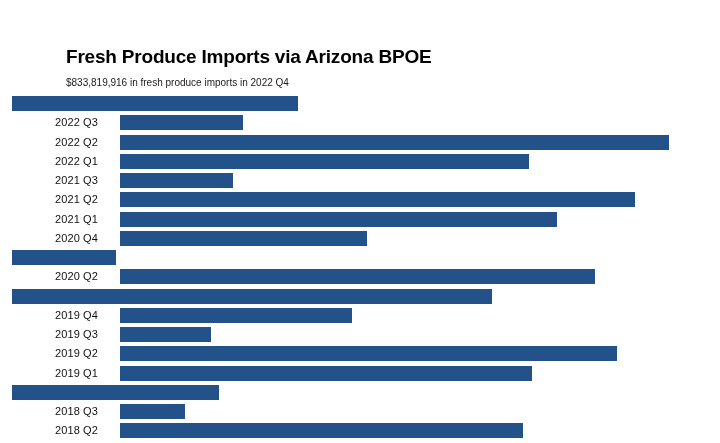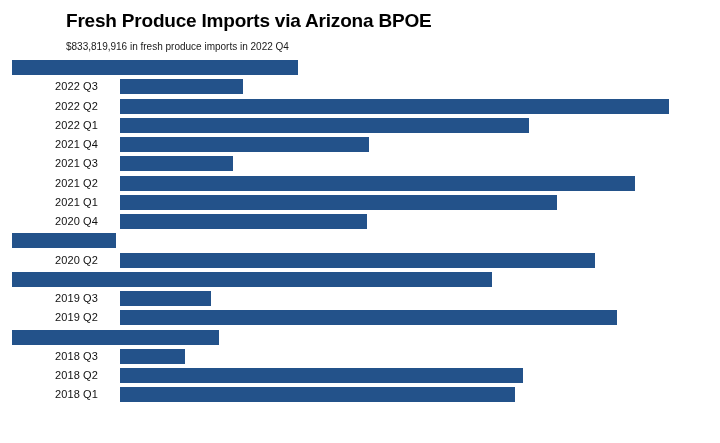--- a/index.html
+++ b/index.html
@@ -16,20 +16,21 @@
     position: relative;
   }
   #chart-root {
     width: 720px;
     height: 443px;
     position: relative;
     box-sizing: border-box;
   }
   .chart-header {
     padding: 0 8px 0 66px;
+    margin-top: 36px;
   }
   .chart-title {
     font-size: 19px;
     font-weight: bold;
     color: #000000;
     letter-spacing: -0.2px;
     margin: 0;
     padding-top: 10px;
     line-height: 22px;
     white-space: nowrap;
@@ -112,26 +113,20 @@
           <div class="bar" style="width: 549px; background: rgb(35, 82, 138);"></div>
         </div>
       </div>
       <div class="bar-row">
         <div class="row-label bold">2022 Q1</div>
         <div class="bar-track">
           <div class="bar" style="width: 409px; background: rgb(35, 82, 138);"></div>
         </div>
       </div>
       <div class="bar-row">
-        <div class="row-label">2021 Q4</div>
-        <div class="bar-track">
-          <div class="bar" style="width: 249px; background: rgb(35, 82, 138);"></div>
-        </div>
-      </div>
-      <div class="bar-row">
         <div class="row-label">2021 Q3</div>
         <div class="bar-track">
           <div class="bar" style="width: 113px; background: rgb(35, 82, 138);"></div>
         </div>
       </div>
       <div class="bar-row">
         <div class="row-label">2021 Q2</div>
         <div class="bar-track">
           <div class="bar" style="width: 515px; background: rgb(35, 82, 138);"></div>
         </div>
@@ -158,32 +153,44 @@
         <div class="bar-track">
           <div class="bar" style="width: 475px; background: rgb(35, 82, 138);"></div>
         </div>
       </div>
       <div class="bar-row">
         <div class="bar-track">
           <div class="bar" style="width: 480px; background: rgb(35, 82, 138);"></div>
         </div>
       </div>
       <div class="bar-row">
+        <div class="row-label">2019 Q4</div>
+        <div class="bar-track">
+          <div class="bar" style="width: 232px; background: rgb(35, 82, 138);"></div>
+        </div>
+      </div>
+      <div class="bar-row">
         <div class="row-label">2019 Q3</div>
         <div class="bar-track">
           <div class="bar" style="width: 91px; background: rgb(35, 82, 138);"></div>
         </div>
       </div>
       <div class="bar-row">
         <div class="row-label">2019 Q2</div>
         <div class="bar-track">
           <div class="bar" style="width: 497px; background: rgb(35, 82, 138);"></div>
         </div>
       </div>
       <div class="bar-row">
+        <div class="row-label bold">2019 Q1</div>
+        <div class="bar-track">
+          <div class="bar" style="width: 412px; background: rgb(35, 82, 138);"></div>
+        </div>
+      </div>
+      <div class="bar-row">
         <div class="bar-track">
           <div class="bar" style="width: 207px; background: rgb(35, 82, 138);"></div>
         </div>
       </div>
       <div class="bar-row">
         <div class="row-label">2018 Q3</div>
         <div class="bar-track">
           <div class="bar" style="width: 65px; background: rgb(35, 82, 138);"></div>
         </div>
       </div>

